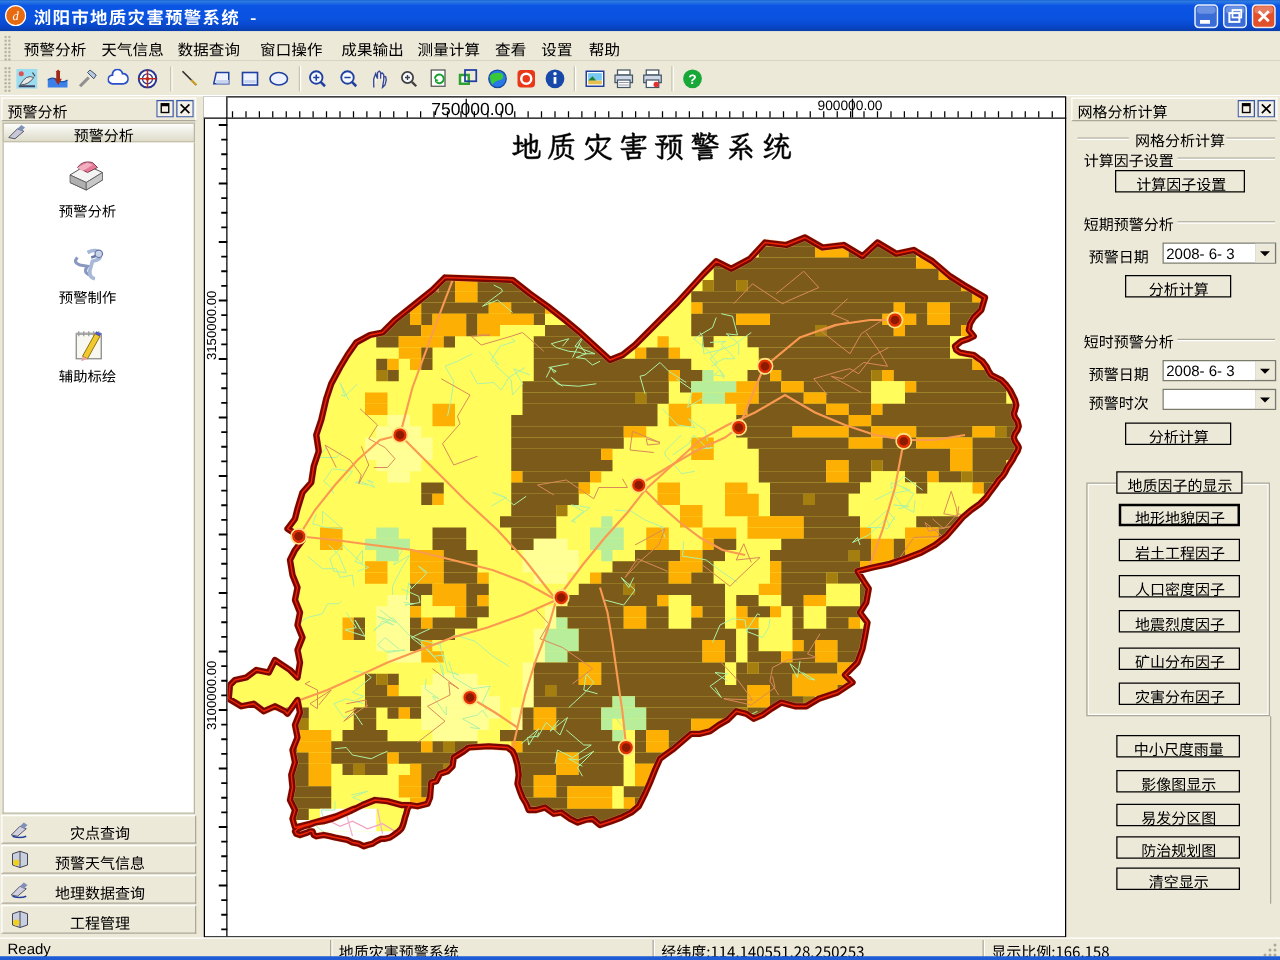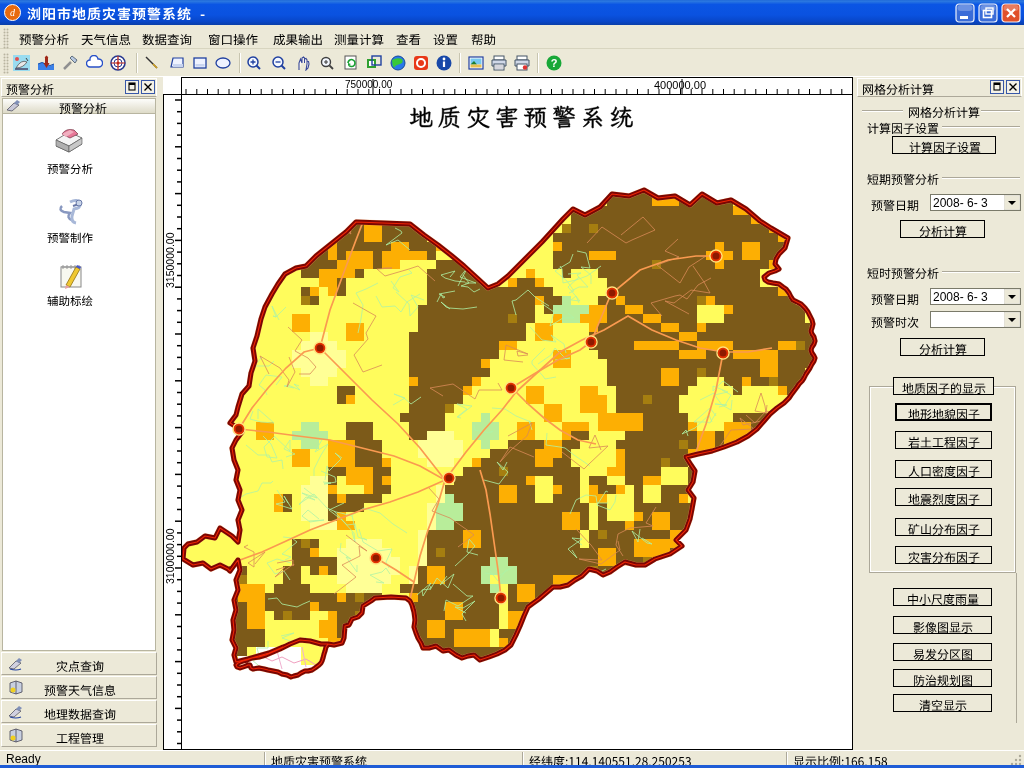--- a/index.html
+++ b/index.html
@@ -353,22 +353,22 @@
     <line x1="606.0" y1="12" x2="606.0" y2="17" stroke="#000" stroke-width="1"></line>
     <line x1="616.8" y1="12" x2="616.8" y2="17" stroke="#000" stroke-width="1"></line>
     <line x1="627.5" y1="12" x2="627.5" y2="17" stroke="#000" stroke-width="1"></line>
     <line x1="638.2" y1="12" x2="638.2" y2="17" stroke="#000" stroke-width="1"></line>
     <line x1="649.0" y1="12" x2="649.0" y2="17" stroke="#000" stroke-width="1"></line>
     <line x1="659.8" y1="12" x2="659.8" y2="17" stroke="#000" stroke-width="1"></line>
     <line x1="191" y1="2" x2="191" y2="17" stroke="#000"></line>
     <line x1="500" y1="2" x2="500" y2="17" stroke="#000"></line>
   </svg>
 <div style="position:absolute;left:182px;top:94px;width:671px;height:1px;background:#000"></div>
-<div class="abs" style="left:345px;top:79px;font-size:10px">750000.00</div>
-<div class="abs" style="left:654px;top:79px;font-size:11px">400000.00</div>
+<div class="abs" style="left:345px;top:79px;font-size:14px">750000.00</div>
+<div class="abs" style="left:654px;top:79px;font-size:11px">900000.00</div>
 <svg class="abs" style="left:164px;top:95px" width="18" height="654">
     <line x1="11" y1="5.0" x2="18" y2="5.0" stroke="#000" stroke-width="1.5"></line>
     <line x1="13" y1="16.7" x2="18" y2="16.7" stroke="#000" stroke-width="1.5"></line>
     <line x1="13" y1="28.4" x2="18" y2="28.4" stroke="#000" stroke-width="1.5"></line>
     <line x1="13" y1="40.1" x2="18" y2="40.1" stroke="#000" stroke-width="1.5"></line>
     <line x1="11" y1="51.8" x2="18" y2="51.8" stroke="#000" stroke-width="1.5"></line>
     <line x1="13" y1="63.5" x2="18" y2="63.5" stroke="#000" stroke-width="1.5"></line>
     <line x1="13" y1="75.2" x2="18" y2="75.2" stroke="#000" stroke-width="1.5"></line>
     <line x1="13" y1="86.9" x2="18" y2="86.9" stroke="#000" stroke-width="1.5"></line>
     <line x1="11" y1="98.6" x2="18" y2="98.6" stroke="#000" stroke-width="1.5"></line>

